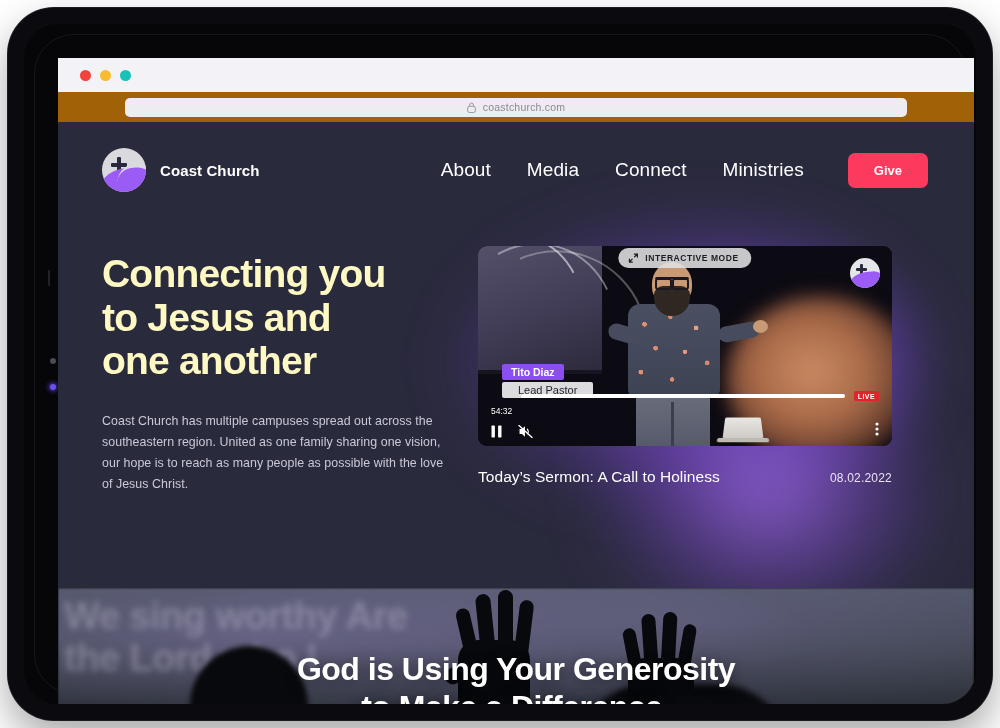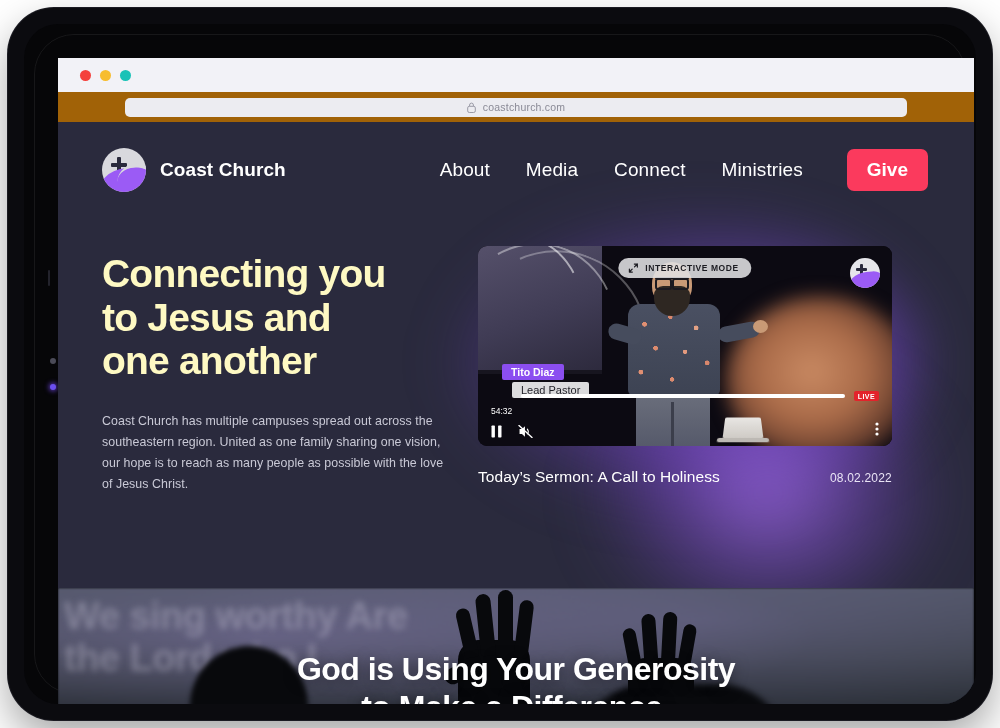--- a/index.html
+++ b/index.html
@@ -109,34 +109,34 @@
   }
   .logo-mark .cross-v {
     position: absolute; left: 15px; top: 9px;
     width: 4px; height: 21px; background: #2a2a3d; border-radius: 1px;
   }
   .logo-mark .cross-h {
     position: absolute; left: 9px; top: 15px;
     width: 16px; height: 4px; background: #2a2a3d; border-radius: 1px;
   }
   .brand-name {
-    color: #ffffff; font-size: 19px; font-weight: 600; letter-spacing: .1px;
+    color: #ffffff; font-size: 15px; font-weight: 600; letter-spacing: .1px;
   }
 
   .nav { margin-left: auto; display: flex; align-items: center; gap: 36px; }
   .nav-link {
     color: #ffffff; font-size: 19px; font-weight: 500;
     text-decoration: none; letter-spacing: .1px; cursor: pointer;
   }
   .give-btn {
     margin-left: 8px;
     background: #fb3a5d; color: #ffffff;
-    font-size: 19px; font-weight: 600;
+    font-size: 13px; font-weight: 600;
     border: none; border-radius: 7px;
-    padding: 10px 20px; cursor: pointer;
+    padding: 10px 26px; cursor: pointer;
     font-family: "Liberation Sans", sans-serif;
   }
 
   
   .hero { display: flex; padding: 20px 44px 0 44px; gap: 28px; }
   .hero-left { width: 348px; padding-top: 14px; }
   .hero-title {
     color: #fef9c3; font-size: 39px; line-height: 1.12;
     font-weight: 700; letter-spacing: -.8px; white-space: pre-line;
   }
@@ -260,21 +260,21 @@
     background: linear-gradient(180deg, #6b6f7c 0%, #55596a 100%);
     border-radius: 6px 6px 0 0;
   }
   .fig-legsplit {
     position: absolute; left: 65px; top: 156px; width: 3px; height: 46px;
     background: #3b3e4b;
   }
 
   
   .interactive-pill {
-    position: absolute; left: 50%; top: 12px; transform: translateX(-50%);
+    position: absolute; left: 50%; top: 2px; transform: translateX(-50%);
     display: flex; align-items: center; gap: 7px;
     background: rgba(225,225,228,.88); color: #1c1c22;
     border-radius: 14px; padding: 5px 13px 5px 10px;
     font-size: 8.5px; font-weight: 700; letter-spacing: .55px;
     cursor: pointer; white-space: nowrap;
   }
   .video-logo {
     position: absolute; right: 12px; top: 12px;
     width: 30px; height: 30px; border-radius: 50%;
     background: #e6e6ea; overflow: hidden;
@@ -292,23 +292,23 @@
     position: absolute; left: 6px; top: 10px; width: 11px; height: 3px;
     background: #2a2a3d; border-radius: 1px;
   }
 
   .nametag { position: absolute; left: 24px; bottom: 48px; text-decoration: underline; }
   .nametag .name {
     display: inline-block; background: #8b4ef0; color: #ffffff;
     font-size: 10.5px; font-weight: 600; padding: 2px 9px; border-radius: 2px;
   }
   .nametag .role {
-    display: inline-block; margin-top: 2px; margin-left: 10px;
+    display: inline-block; margin-top: 2px; 
     background: #dcdcde; color: #1f1f26;
-    font-size: 11px; font-weight: 500; padding: 2px 9px; border-radius: 2px;
+    font-size: 11px; font-weight: 500; padding: 2px 16px; border-radius: 2px;
   }
 
   .progress-row {
     position: absolute; left: 0; right: 0; bottom: 30px;
     display: flex; align-items: center; gap: 9px; padding: 0 13px;
   }
   .time-label { color: #ffffff; font-size: 8.5px; font-weight: 500; margin-top: 30px; }
   .track {
     flex: 1; height: 3.5px; border-radius: 2px;
     background: #ffffff; cursor: pointer;

